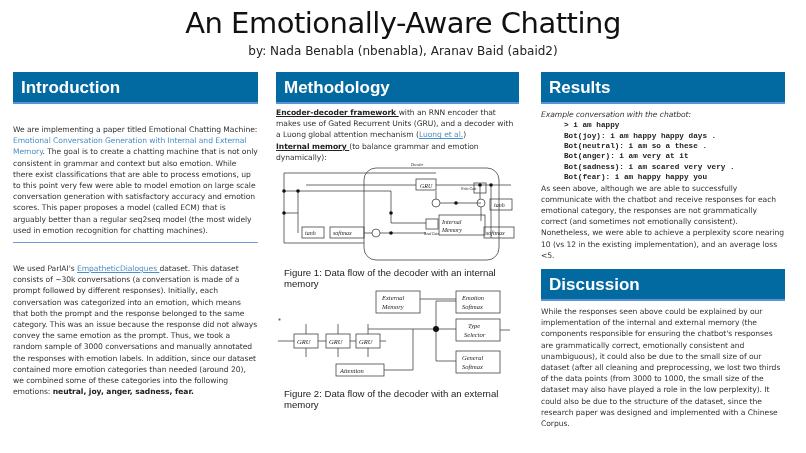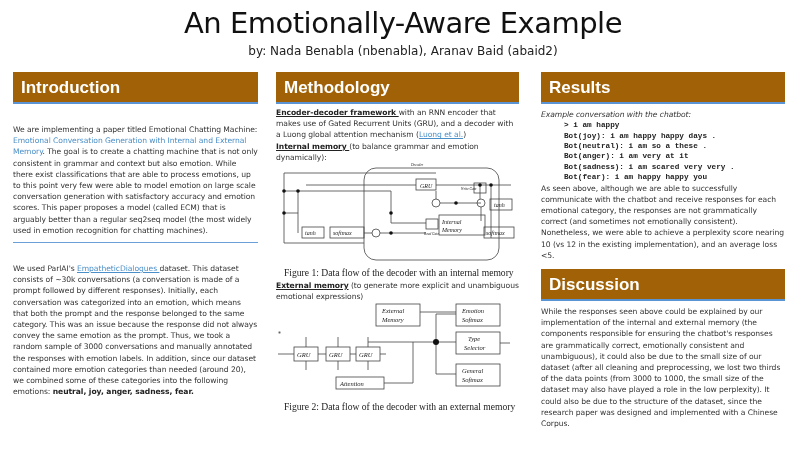--- a/index.html
+++ b/index.html
@@ -15,21 +15,21 @@
       position: absolute; left: 0; top: 44px; width: 806px; text-align: center;
       font-family: "DejaVu Sans", sans-serif; font-size: 12px; color: #222;
     }
 
     .col { position: absolute; top: 72px; }
     .col1 { left: 13px; width: 245px; }
     .col2 { left: 276px; width: 243px; }
     .col3 { left: 541px; width: 244px; }
 
     .sec-header {
-      background: #a16207; color: #fff; font-weight: bold;
+      background: #0369a1; color: #fff; font-weight: bold;
       font-family: "Liberation Sans", sans-serif; font-size: 17px;
       height: 32px; line-height: 32px; padding-left: 8px;
       border-bottom: 2px solid #5b94d4;
     }
 
     .body-text {
       font-family: "DejaVu Sans", sans-serif; font-size: 7.6px; line-height: 11.2px;
       color: #333; margin-top: 20px; letter-spacing: -0.05px;
     }
     .link { color: #4a8fc8; }
@@ -40,29 +40,29 @@
 
     .divider { height: 1px; background: #6aa0d8; margin-top: 6px; }
 
     .code {
       font-family: "Liberation Mono", monospace; font-size: 7.7px; line-height: 10.4px;
       color: #222; padding-left: 23px; white-space: pre; font-weight: bold;
     }
 
     .fig { position: relative; }
     .caption {
-      font-family: Liberation Serif, serif; font-size: 9.6px; line-height: 11px; color: #222;
+      font-family: Liberation Sans, sans-serif; font-size: 9.6px; line-height: 11px; color: #222;
       padding-left: 8px;
     }
     svg text { font-family: "Liberation Serif", serif; font-style: italic; }
   </style>
 </head>
 <body>
 
-<div class="title">An Emotionally-Aware Example</div>
+<div class="title">An Emotionally-Aware Chatting</div>
 <div class="authors">by: Nada Benabla (nbenabla), Aranav Baid (abaid2)</div>
 
 <div class="col col1">
   <div class="sec-header">Introduction</div>
   <div class="body-text">
     <span>We are implementing a paper titled Emotional Chatting Machine: </span><span class="link">Emotional Conversation Generation with Internal and External Memory</span><span>. The goal is to create a chatting machine that is not only consistent in grammar and context but also emotion. While there exist classifications that are able to process emotions, up to this point very few were able to model emotion on large scale conversation generation with satisfactory accuracy and emotion scores. This paper proposes a model (called ECM) that is arguably better than a regular seq2seq model (the most widely used in emotion recognition for chatting machines).</span>
   </div>
   <div class="divider"></div>
 
   <div class="body-text">
@@ -129,23 +129,20 @@
         <text x="166" y="69">Memory</text>
         <text x="218" y="44">tanh</text>
         <text x="210" y="72">softmax</text>
         <text x="185" y="27" font-size="3.5">Write Gate</text>
         <text x="148" y="72" font-size="3.5">Read Gate</text>
       </g>
     </svg>
     <div class="caption">Figure 1:  Data flow of the decoder with an internal memory</div>
   </div>
 
-  <div class="body-text" style="margin-top:2px;">
-    <span class="b-ul">External memory</span><span> (to generate more explicit and unambiguous emotional expressions)</span>
-  </div>
 
   <div class="fig">
     <svg width="243" height="95" viewBox="0 0 243 95">
       <g stroke="#444" stroke-width="0.8" fill="none">
         <rect x="3" y="30" width="1" height="1"></rect>
         <line x1="2" y1="52" x2="18" y2="52"></line>
         <rect x="18" y="45" width="24" height="14"></rect>
         <line x1="42" y1="52" x2="50" y2="52"></line>
         <rect x="50" y="45" width="24" height="14"></rect>
         <line x1="74" y1="52" x2="80" y2="52"></line>

